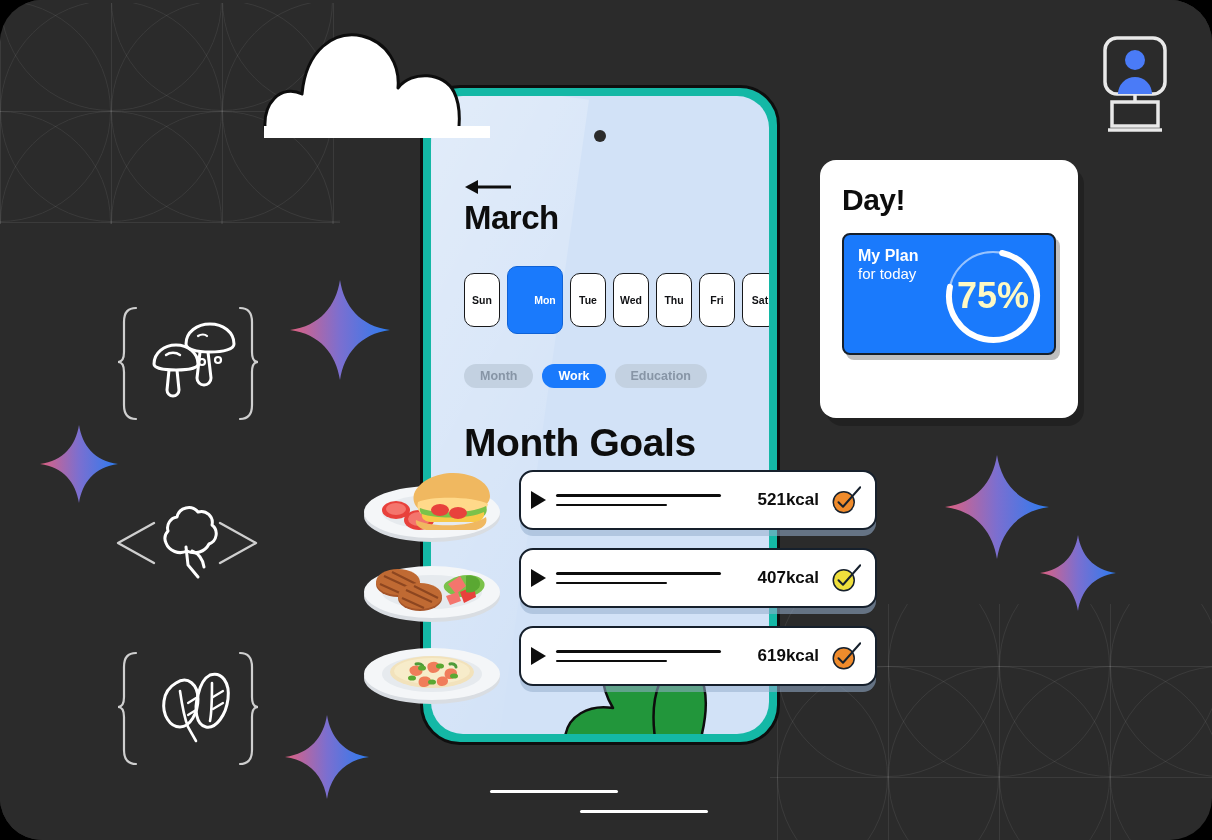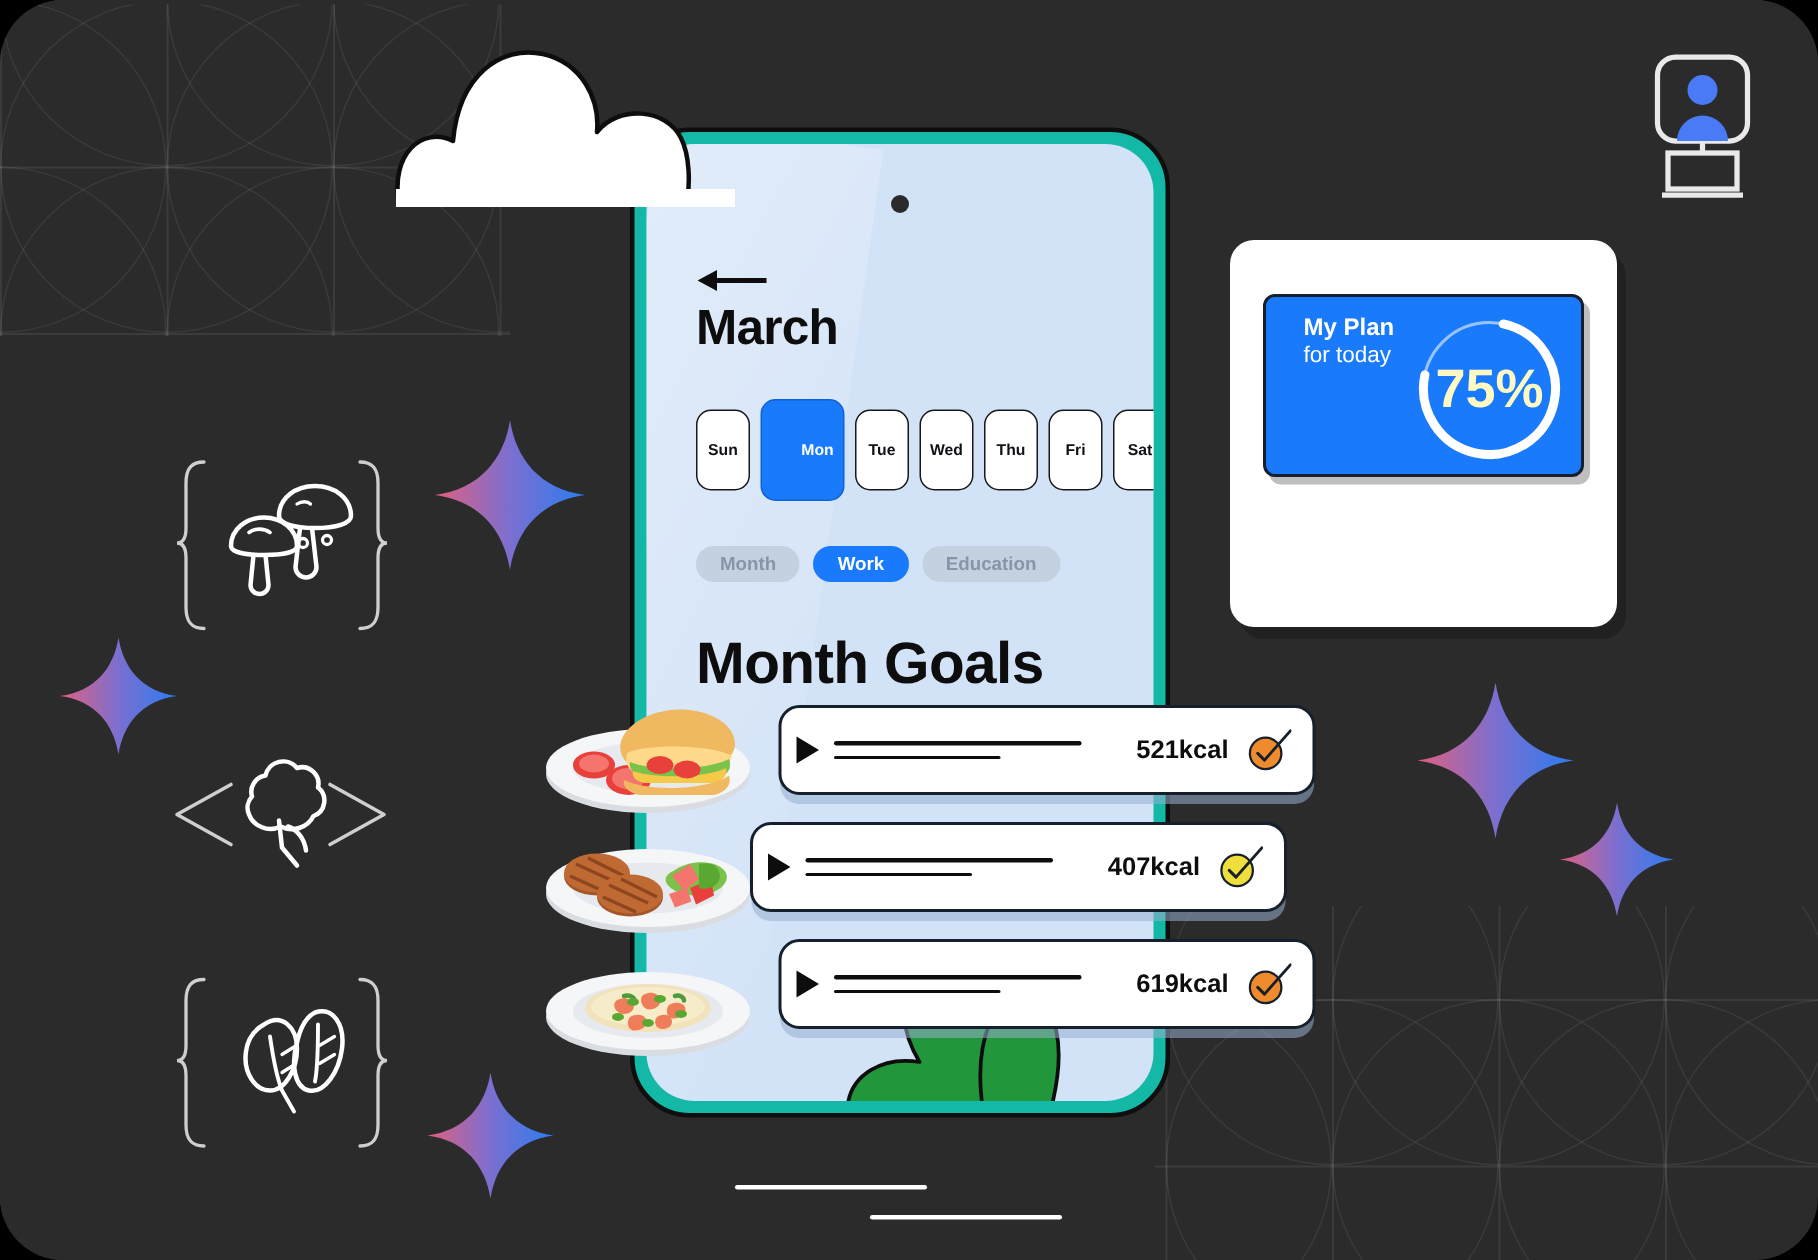--- a/index.html
+++ b/index.html
@@ -53,39 +53,39 @@
 
   .goals-title{position:absolute;left:33px;top:325px;font-size:39px;font-weight:700;color:#0d0d0d;letter-spacing:-.4px;}
 
   .grass{position:absolute;left:128px;bottom:-6px;}
 
   
   .goal-card{position:absolute;width:358px;height:60px;background:#fff;border:2.5px solid #16202c;border-radius:14px;
              box-sizing:border-box;display:flex;align-items:center;padding:0 14px 0 10px;
              box-shadow:0 7px 0 -1px rgba(150,175,205,.55);}
   .g1{left:519px;top:470px;}
-  .g2{left:500px;top:548px;}
+  .g2{left:519px;top:548px;}
   .g3{left:519px;top:626px;}
   .tri{width:0;height:0;border-left:15px solid #0d0d0d;border-top:9px solid transparent;border-bottom:9px solid transparent;flex:0 0 auto;}
   .lines{flex:1;margin-left:10px;display:flex;flex-direction:column;gap:7px;}
   .ln{height:2.6px;background:#0d0d0d;border-radius:2px;}
   .ln.a{width:86%;}
   .ln.b{width:58%;}
   .kcal{font-size:17px;font-weight:700;color:#0d0d0d;margin:0 12px 0 10px;white-space:nowrap;}
   .check-badge{position:relative;width:30px;height:30px;flex:0 0 auto;}
 
   
   .plate{position:absolute;}
 
   
   .good-card{position:absolute;left:820px;top:160px;width:258px;height:258px;background:#fff;border-radius:16px;
              box-shadow:6px 8px 0 rgba(0,0,0,.22);padding:22px;box-sizing:border-box;}
   .good-title{font-size:30px;font-weight:700;color:#0d0d0d;line-height:1.22;letter-spacing:-.5px;}
   .plan-box{position:relative;margin-top:14px;width:214px;height:122px;background:#1a7afc;border:2px solid #16202c;border-radius:8px;
-            box-shadow:4px 5px 0 rgba(0,0,0,.25);box-sizing:border-box;padding:12px 25px;overflow:hidden;}
+            box-shadow:4px 5px 0 rgba(0,0,0,.25);box-sizing:border-box;padding:12px 14px;overflow:hidden;}
   .plan-t1{font-size:16px;font-weight:700;color:#fff;line-height:1.12;}
   .plan-t2{font-size:15px;font-weight:400;color:#fff;line-height:1.2;}
   .ring-wrap{position:absolute;right:8px;top:8px;width:106px;height:106px;}
   .ring-pct{position:absolute;inset:0;display:flex;align-items:center;justify-content:center;
             font-size:36px;font-weight:700;color:#fef9c3;}
 
   .bottom-lines{position:absolute;left:490px;top:790px;width:220px;}
   .bl{height:3px;background:#fff;border-radius:2px;}
   .bl1{width:128px;}
   .bl2{width:128px;margin-left:90px;margin-top:17px;}
@@ -329,20 +329,21 @@
       </div>
       <div class="kcal">619kcal</div>
       <svg class="check-badge" viewBox="0 0 40 40">
         <circle cx="17" cy="23" r="14" fill="#ef8b2c" stroke="#16202c" stroke-width="2"></circle>
         <path d="M10 23l6 6L39 3" fill="none" stroke="#16202c" stroke-width="2.6" stroke-linecap="round" stroke-linejoin="round"></path>
       </svg>
     </div>
 
     <div class="good-card">
       <div class="good-title">
+        <div>Day!</div>
       </div>
       <div class="plan-box">
         <div class="plan-t1">My Plan</div>
         <div class="plan-t2">for today</div>
         <div class="ring-wrap">
           <svg width="106" height="106" viewBox="0 0 106 106">
             <circle cx="53" cy="53" r="44" fill="none" stroke="#ffffff" stroke-width="2" opacity=".55"></circle>
             <circle cx="53" cy="53" r="44" fill="none" stroke="#ffffff" stroke-width="6" stroke-linecap="round" stroke-dasharray="207 277" transform="rotate(-78 53 53)"></circle>
           </svg>
           <div class="ring-pct">75%</div>

